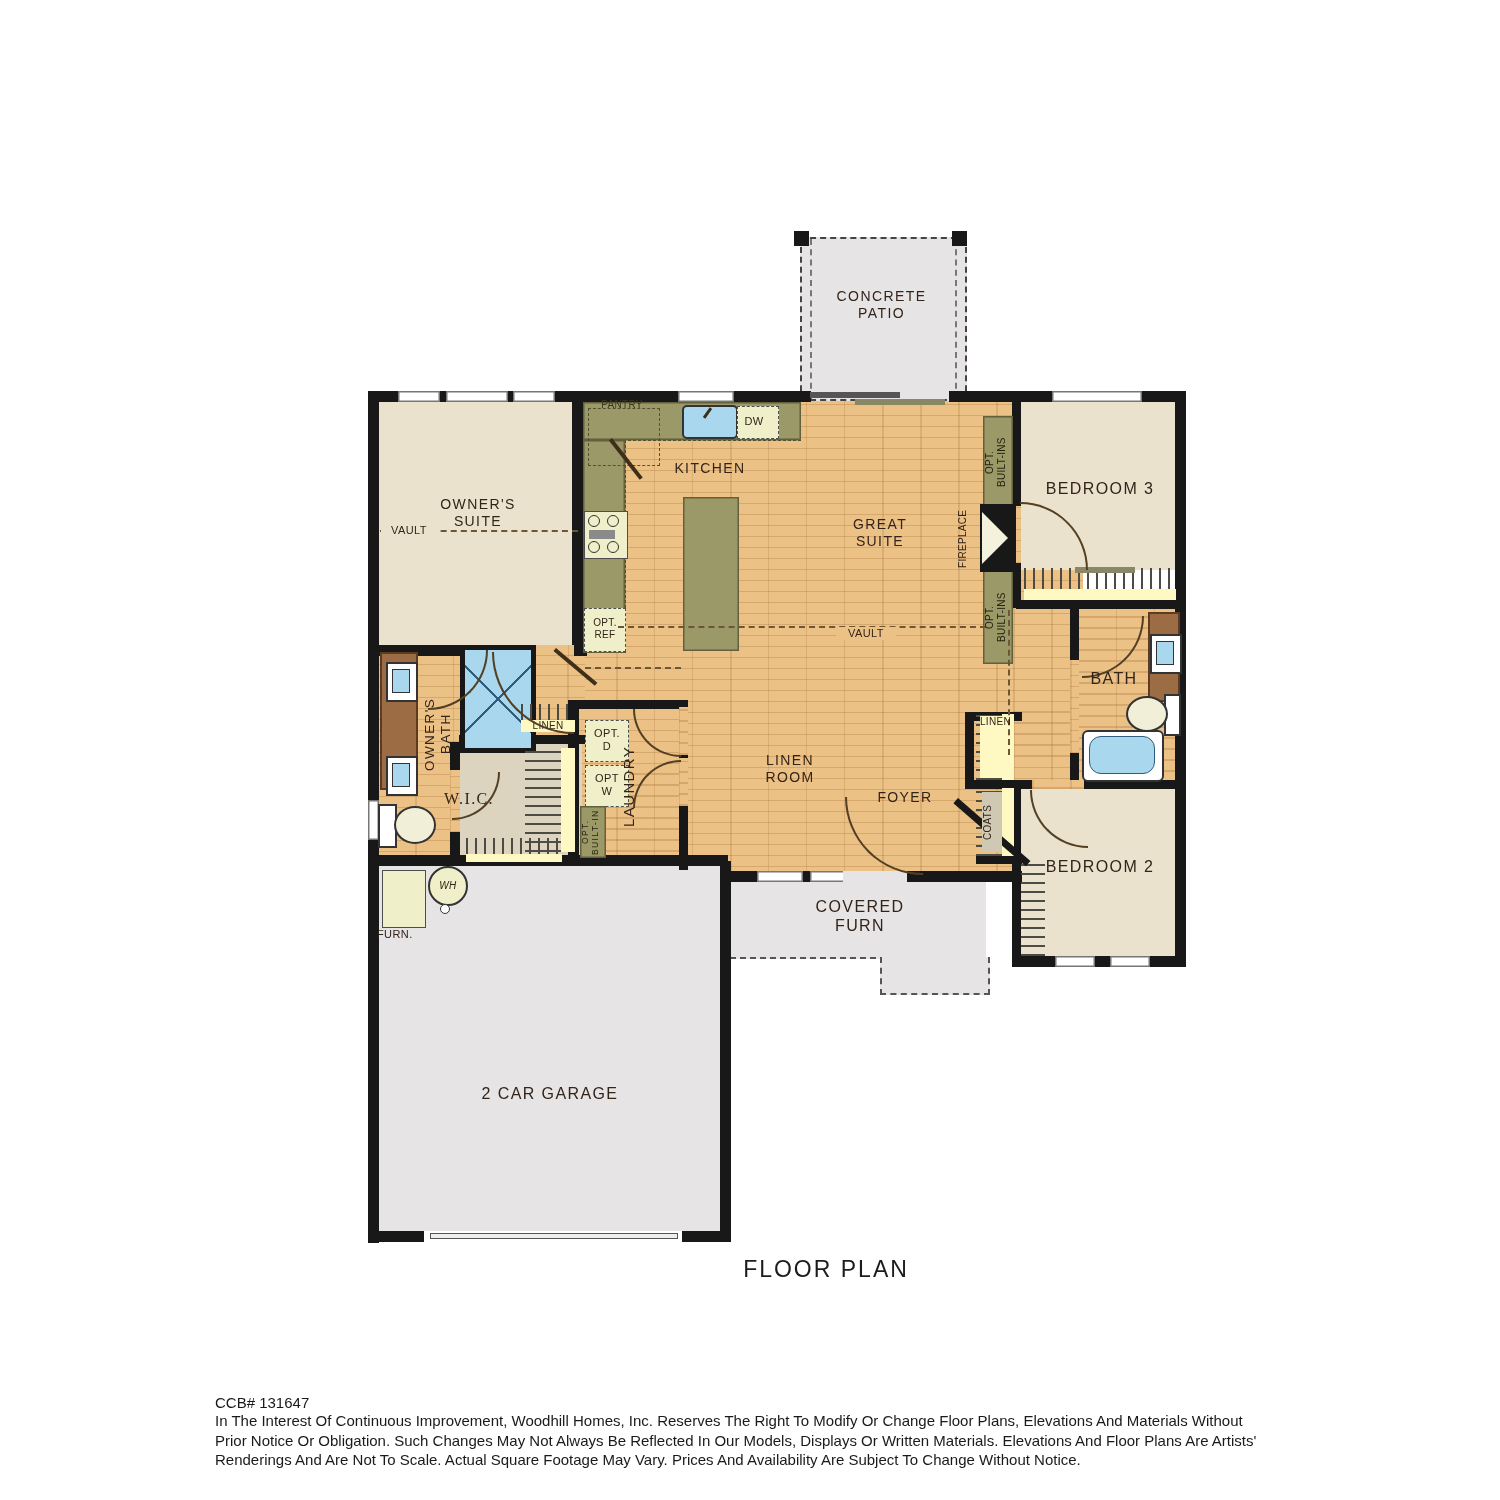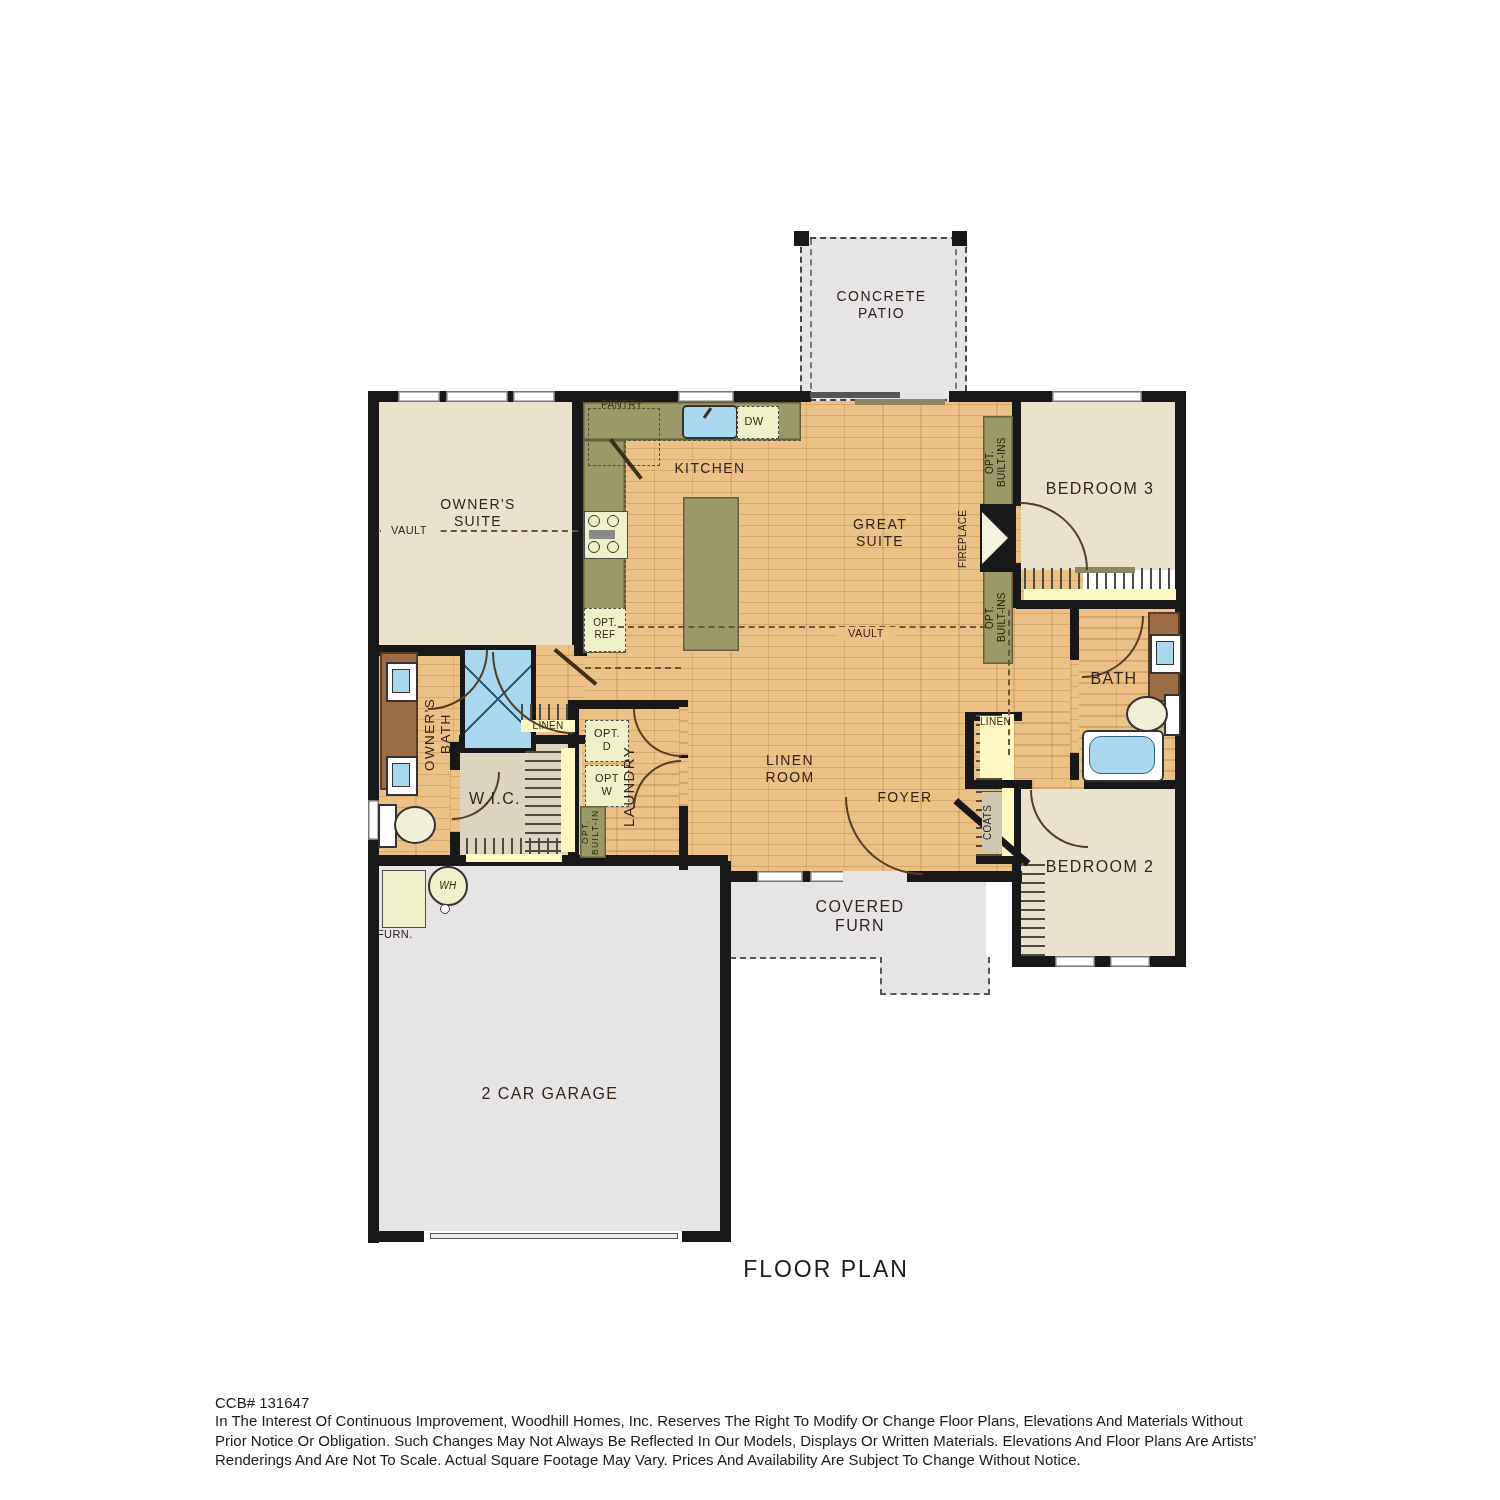--- a/index.html
+++ b/index.html
@@ -239,21 +239,21 @@
   <div class="lbl xs" style="left:586px;top:399px;width:72px;color:#3b3723;">PANTRY</div>
   <div class="lbl big" style="left:815px;top:516px;width:130px;">GREAT
 SUITE</div>
   <div class="lbl sm" style="left:836px;top:627px;width:60px;background:#ECC186;">VAULT</div>
   <div class="lbl big" style="left:725px;top:752px;width:130px;">LINEN
 ROOM</div>
   <div class="lbl big" style="left:860px;top:789px;width:90px;">FOYER</div>
   <div class="lbl mid" style="left:1040px;top:480px;width:120px;">BEDROOM 3</div>
   <div class="lbl mid" style="left:1040px;top:858px;width:120px;">BEDROOM 2</div>
   <div class="lbl mid" style="left:1082px;top:670px;width:64px;">BATH</div>
-  <div class="lbl mid" style="left:450px;top:790px;width:90px;">W.I.C.</div>
+  <div class="lbl mid" style="left:424px;top:790px;width:90px;font-family:Liberation Serif, serif;">W.I.C.</div>
   <div class="lbl mid" style="left:465px;top:1085px;width:170px;">2 CAR GARAGE</div>
   <div class="lbl mid" style="left:790px;top:898px;width:140px;">COVERED
 FURN</div>
   <div class="lbl sm" style="left:377px;top:928px;width:52px;text-align:left;">FURN.</div>
   <div class="lbl xs backer" style="left:980px;top:716px;width:24px;height:62px;">LINEN</div>
 
   <div class="lbl vlabel" style="left:422px;top:668px;width:34px;height:132px;font-size:13.5px;">OWNER'S
 BATH</div>
   <div class="lbl vlabel" style="left:620px;top:726px;width:26px;height:120px;font-size:15px;">LAUNDRY</div>
   <div class="lbl vlabel xs" style="left:957px;top:500px;width:20px;height:78px;">FIREPLACE</div>

